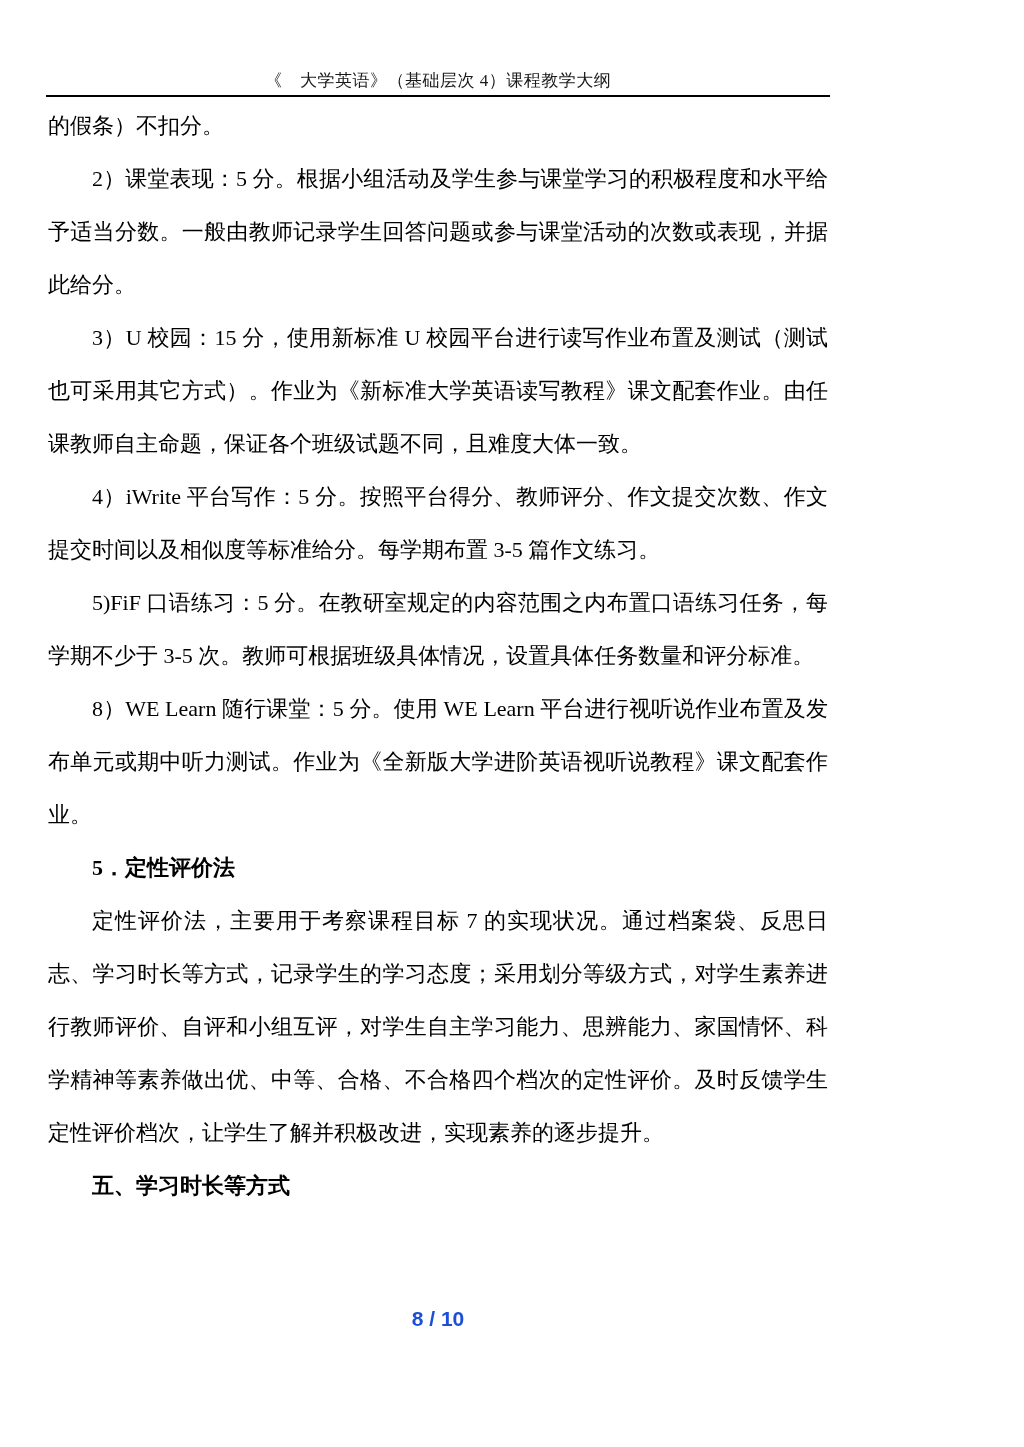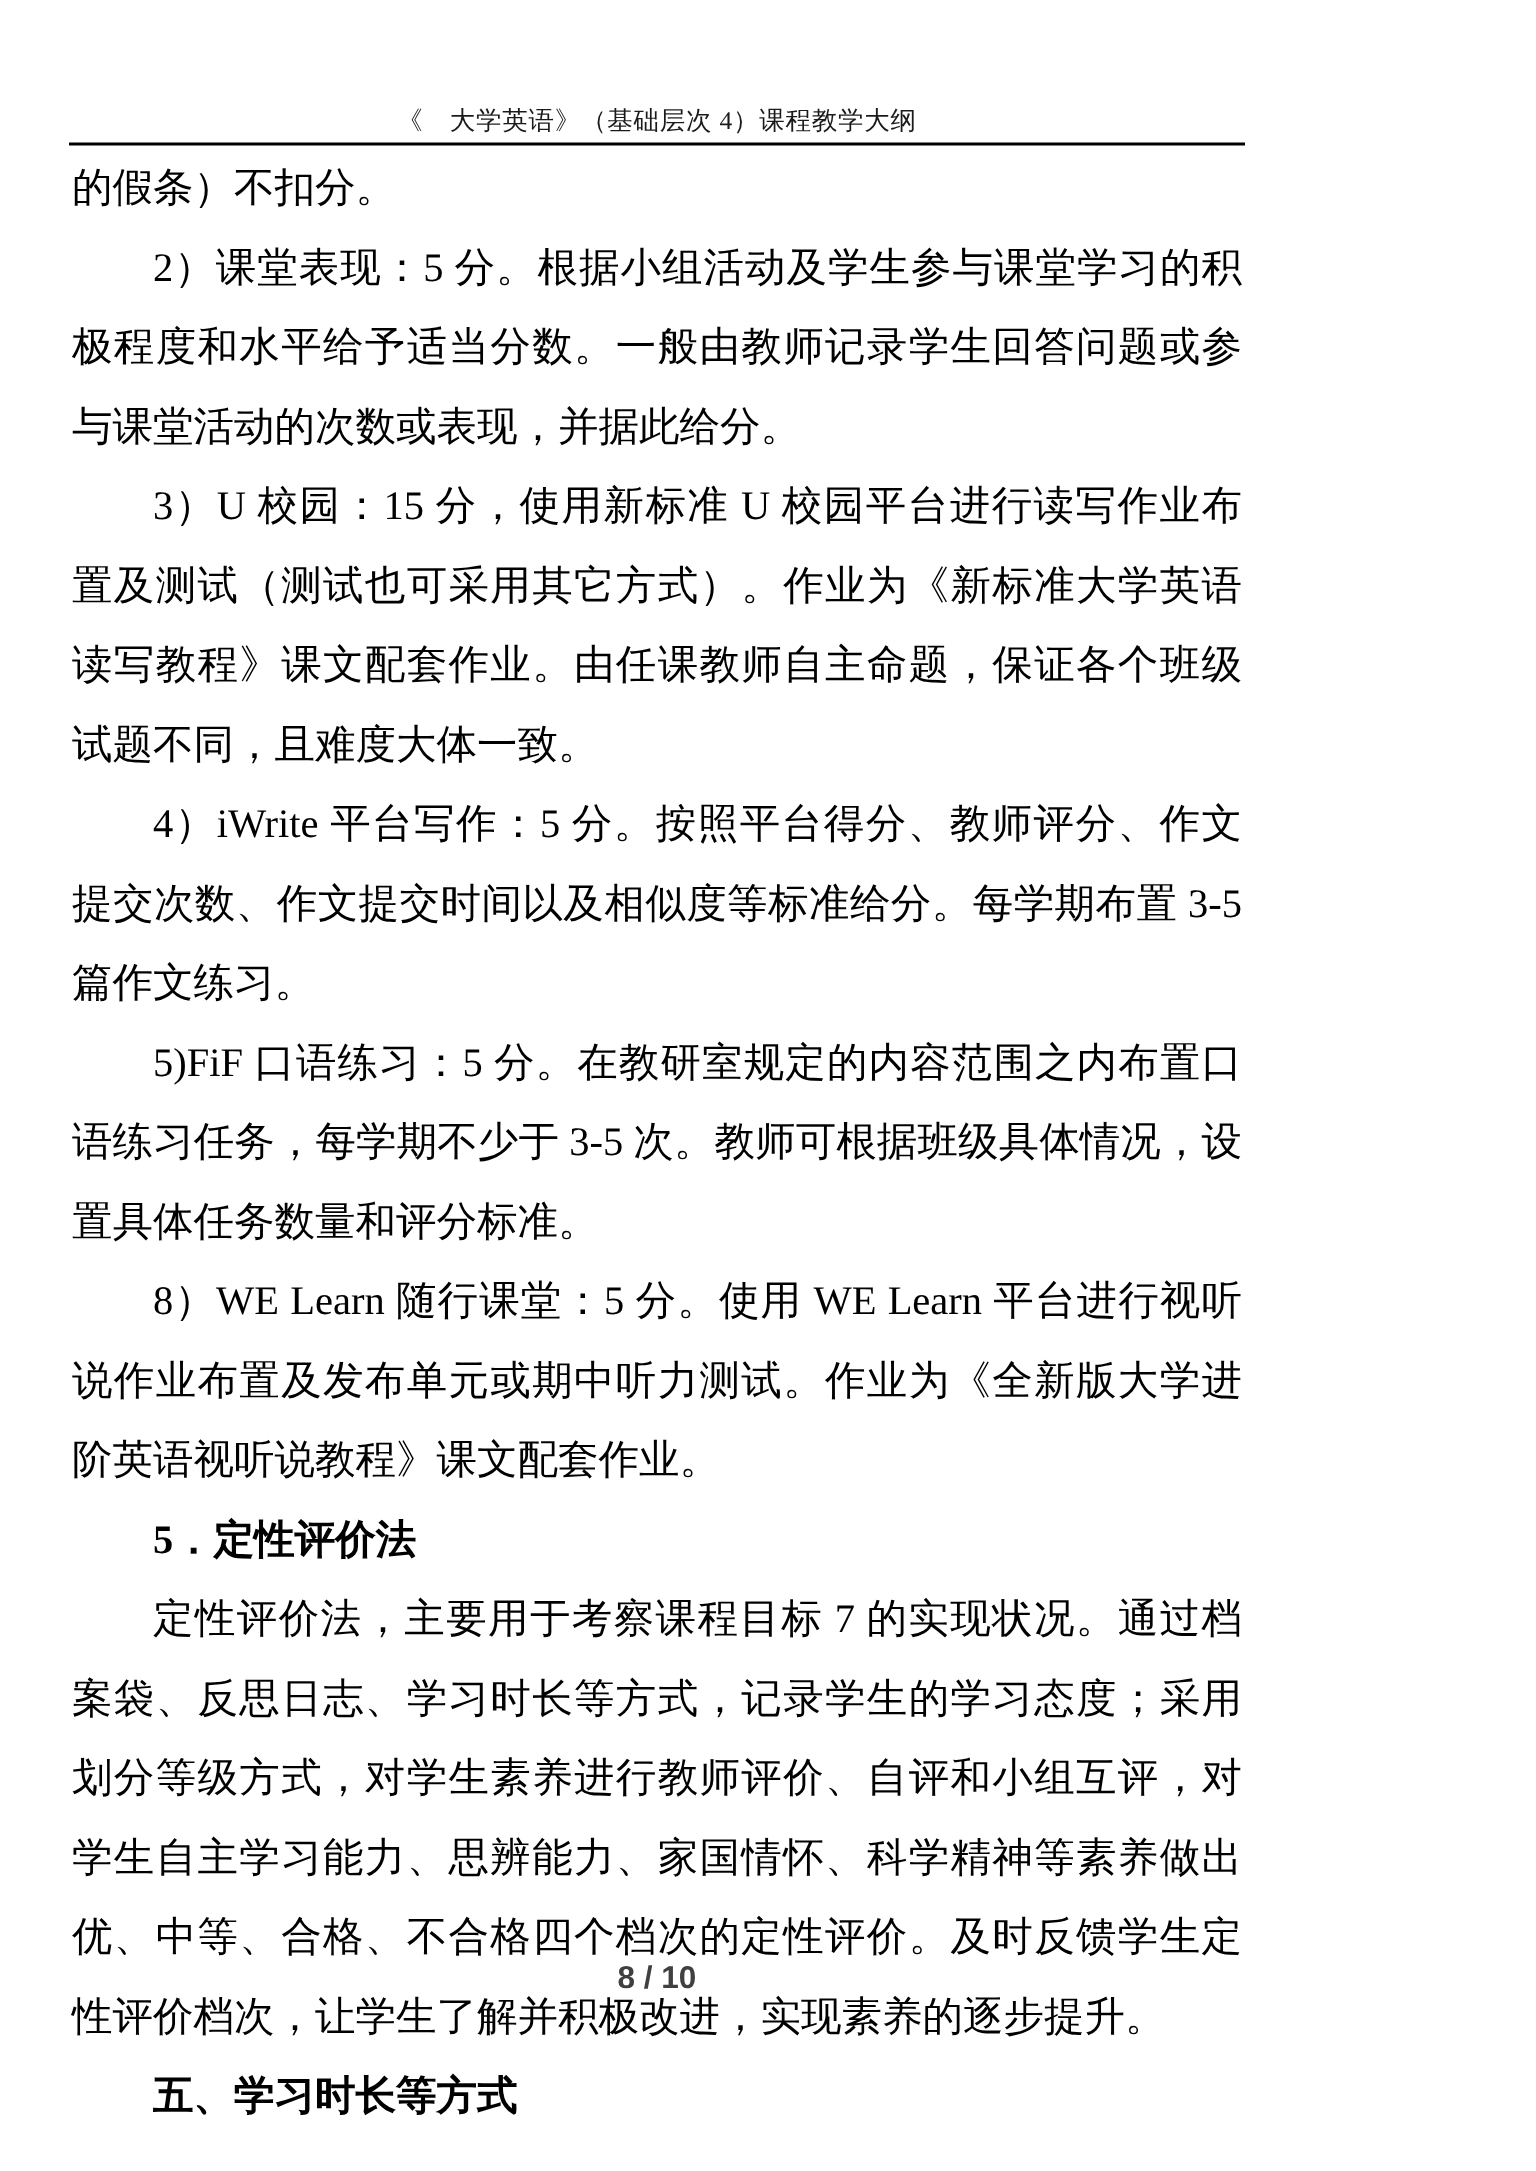--- a/index.html
+++ b/index.html
@@ -27,21 +27,21 @@
     color: #1a1a1a;
   }
   .header-divider {
     margin: 0 46px;
     border: none;
     border-top: 2px solid #000000;
     height: 0;
   }
   .content {
     margin: 2px 48px 0 48px;
-    font-size: 27px;
+    font-size: 22px;
     line-height: 53px;
     text-align: justify;
   }
   .content p {
     margin: 0;
     padding: 0;
   }
   .para {
     text-indent: 2em;
   }
@@ -54,21 +54,21 @@
   }
   .footer {
     position: absolute;
     top: 1307px;
     left: 0;
     width: 100%;
     text-align: center;
     font-family: "Liberation Sans", "DejaVu Sans", sans-serif;
     font-weight: bold;
     font-size: 21px;
-    color: #404040;
+    color: #1d4ed8;
   }
 </style>
 </head>
 <body>
 
 <div class="page">
 
   <div class="header">《　大学英语》（基础层次 4）课程教学大纲</div>
   <div class="header-divider"></div>
 

